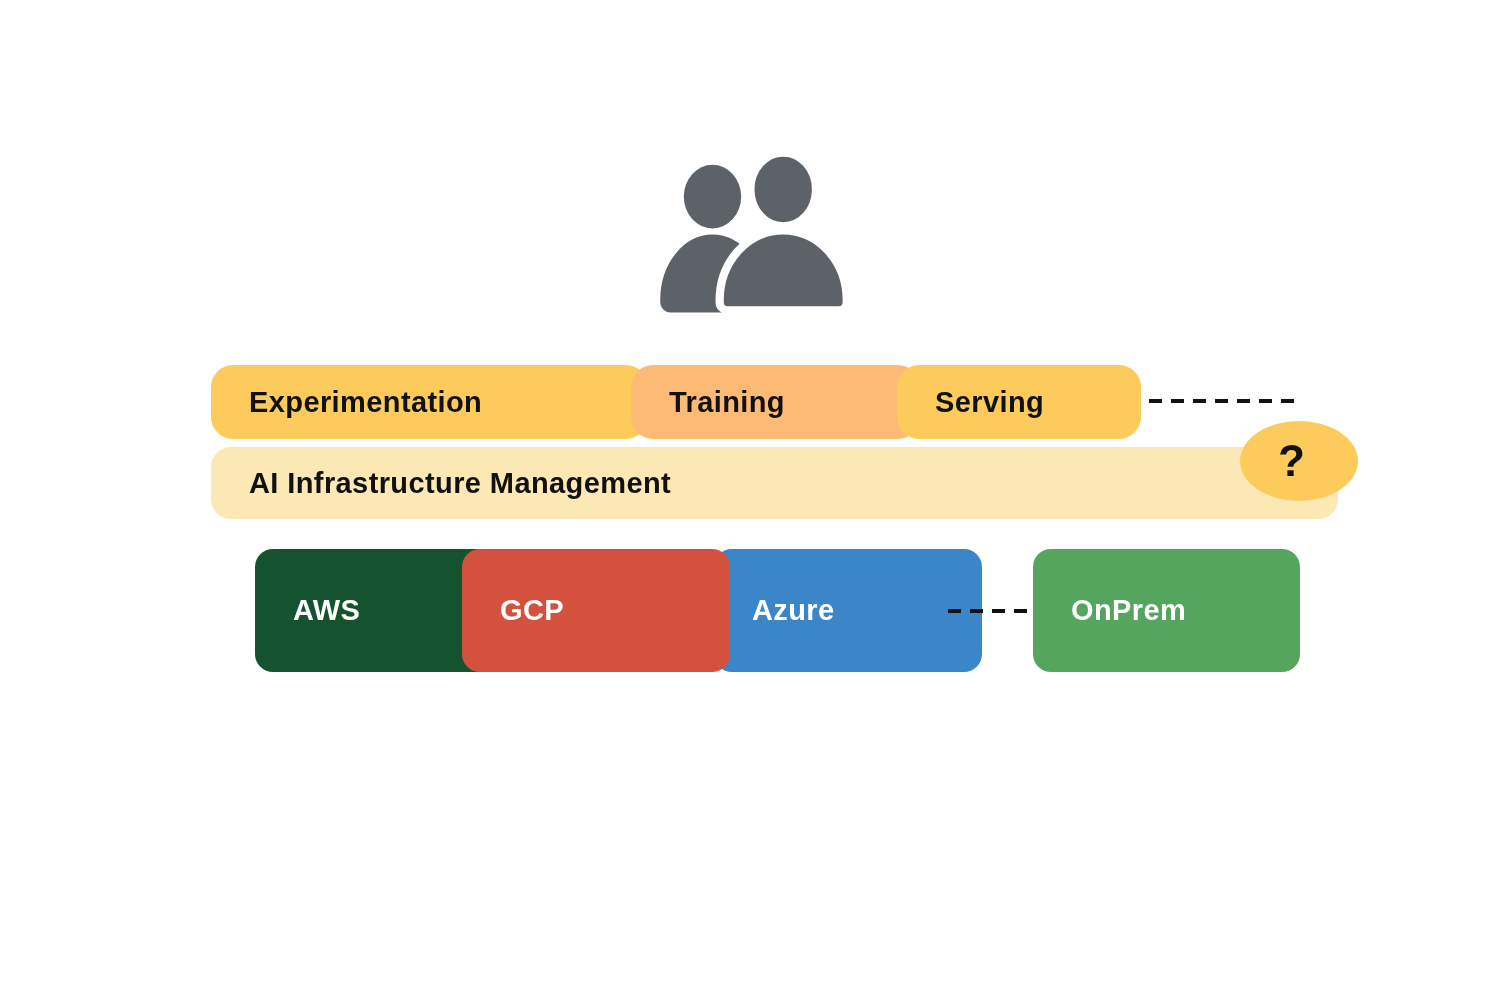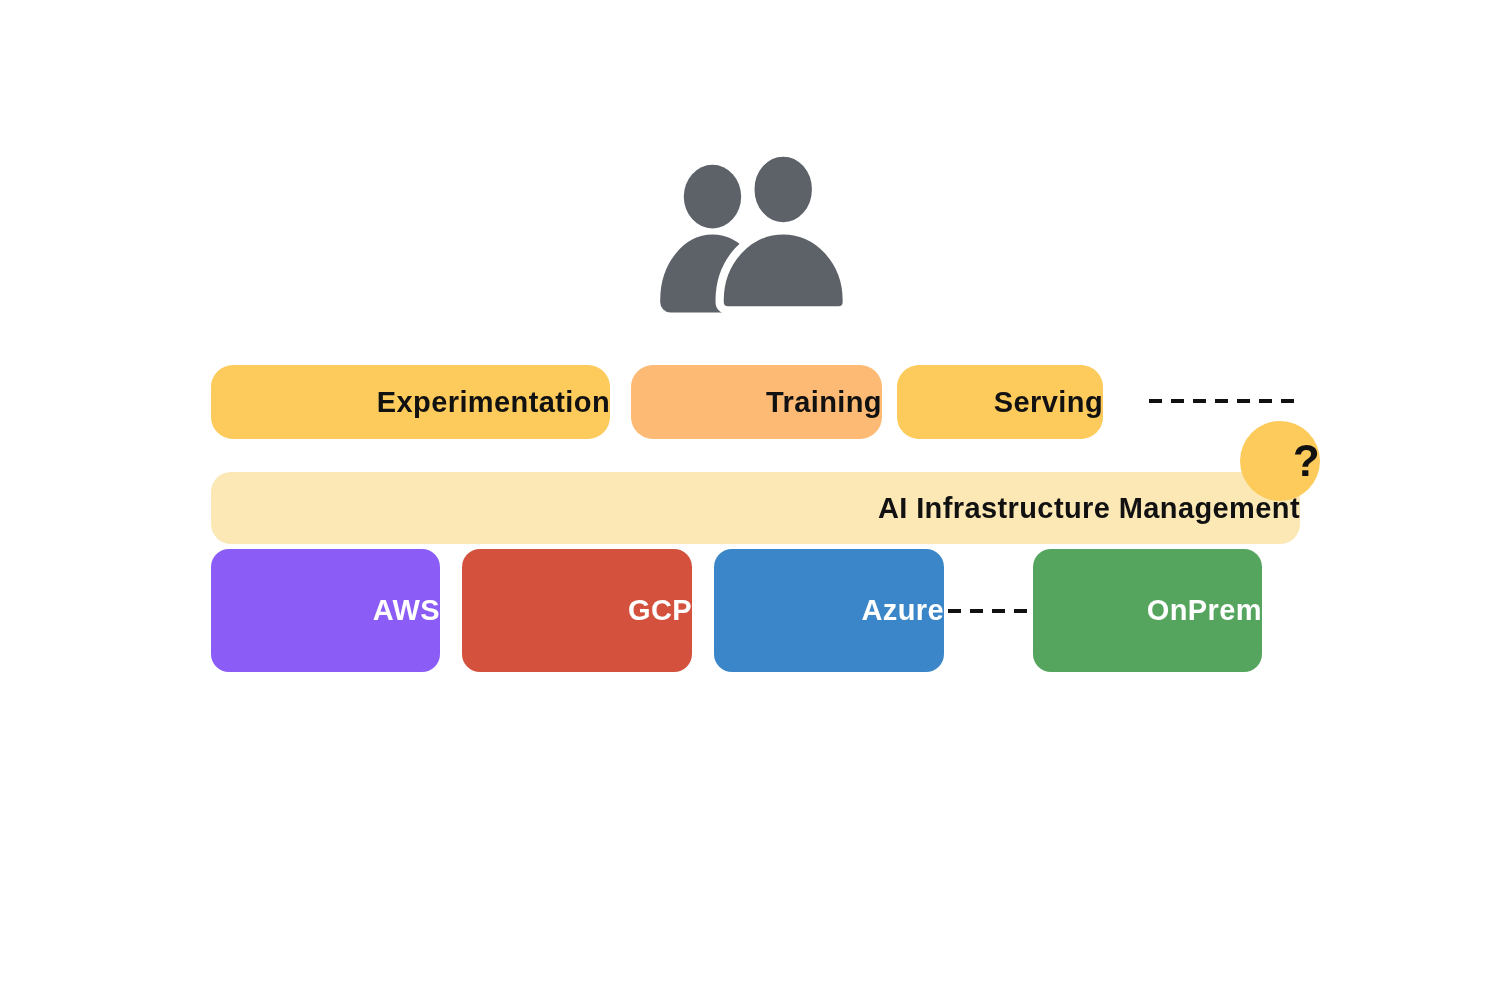--- a/index.html
+++ b/index.html
@@ -24,34 +24,35 @@
     width: 205px;
     height: 175px;
   }
   .users-icon svg { width: 100%; height: 100%; display: block; }
 
   
   .node {
     position: absolute;
     display: flex;
     align-items: center;
-    justify-content: flex-end;
+    justify-content: flex-start;
     font-weight: 600;
     letter-spacing: 0.4px;
+    padding-left: 38px;
   }
 
   
   .stage { top: 365px; height: 74px; border-radius: 22px; font-size: 29px; }
   .stage-experimentation { left: 211px; width: 399px; }
   .stage-training        { left: 631px; width: 251px; }
   .stage-serving         { left: 897px; width: 206px; }
 
   
   .mgmt-bar {
-    left: 211px; top: 472px; width: 1089px; height: 72px;
+    left: 211px; top: 447px; width: 1089px; height: 72px;
     border-radius: 20px; font-size: 29px; z-index: 1;
   }
 
   
   .q-badge {
     left: 1240px; top: 421px; width: 80px; height: 80px;
     border-radius: 50%; font-size: 44px; font-weight: 700; z-index: 2;
   }
 
   
@@ -100,21 +101,21 @@
   <div class="dash dash-serving" style="background: rgb(17, 17, 17);"></div>
 
   <div class="node mgmt-bar" style="background: rgb(251, 232, 181); color: rgb(17, 17, 17);">
     <span>AI Infrastructure Management</span>
   </div>
 
   <div class="node q-badge" style="background: rgb(252, 203, 91); color: rgb(17, 17, 17);">
     <span>?</span>
   </div>
 
-  <div class="node infra infra-aws" style="background: #8b5cf6; color: rgb(255, 255, 255);">
+  <div class="node infra infra-aws" style="background: #14532d; color: rgb(255, 255, 255); margin-left: 44px;">
     <span>AWS</span>
   </div>
 
   <div class="node infra infra-azure" style="background: rgb(58, 134, 200); color: rgb(255, 255, 255);">
     <span>Azure</span>
   </div>
 
   <div class="node infra infra-gcp" style="background: rgb(212, 81, 62); color: rgb(255, 255, 255);">
     <span>GCP</span>
   </div>

